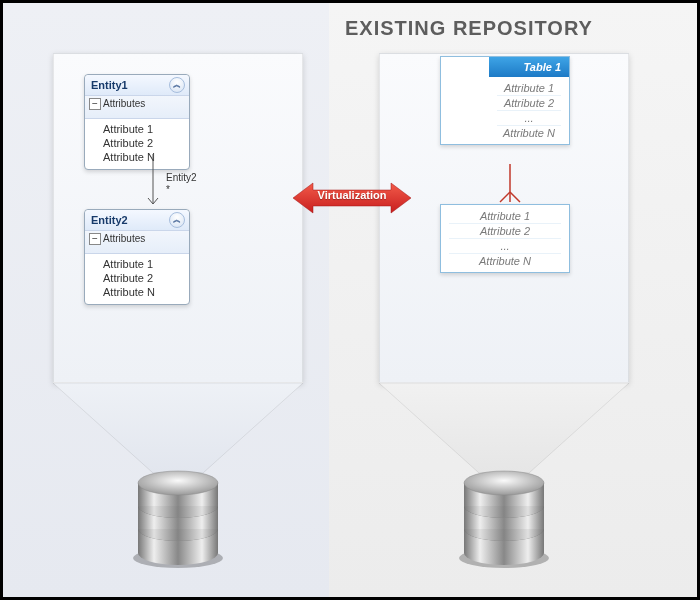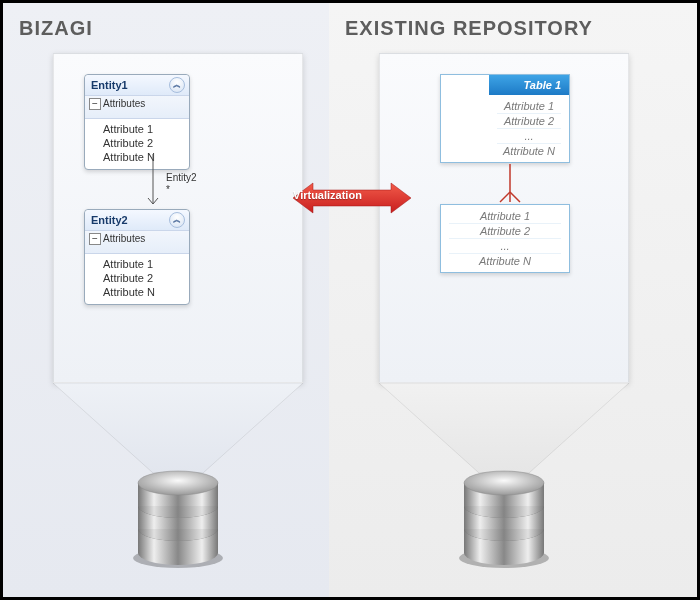--- a/index.html
+++ b/index.html
@@ -33,29 +33,28 @@
 
   
   .tablew { position: absolute; width: 130px; border: 1px solid #8fbedf; background: #fff; box-shadow: 0 2px 4px rgba(0,0,0,0.15); font-size: 11px; }
   .tablew-hdr { background: linear-gradient(180deg,#3ea4e6,#1d7ac6); color: #fff; font-weight: bold; font-style: italic; text-align: right; padding: 4px 8px; }
   .tablew-body { padding: 4px 8px; color: #7a7a7a; text-align: center; font-style: italic; }
   .tablew-body div { padding: 1px 0; border-top: 1px solid rgba(143,190,223,0.2); }
   .tablew-body div:first-child { border-top: none; }
 
   
   .virt { position: absolute; left: 290px; top: 178px; width: 118px; height: 34px; z-index: 10; }
-  .virt-label { position: absolute; left: 0; right: 0; top: 8px; color: #fff; font-size: 11px; font-weight: bold; z-index: 2; text-shadow: 0 1px 1px rgba(0,0,0,0.3); }
+  .virt-label { position: absolute; left: 0; right: 0; top: 8px; text-align: center; color: #fff; font-size: 11px; font-weight: bold; z-index: 2; text-shadow: 0 1px 1px rgba(0,0,0,0.3); }
 </style>
 </head>
 <body>
 
 <div class="frame">
 
   <div class="panel panel-left">
-    <div class="panel-title">BIZAGI</div>
 
     <div class="container-box container-left">
 
       <div class="entity" style="left:30px; top:20px;">
         <div class="entity-hdr">
           <span>Entity1</span>
           <span class="collapse-btn">︽</span>
         </div>
         <div class="entity-sub">Attributes</div>
         <div class="entity-body">
@@ -121,21 +120,21 @@
       <ellipse cx="55" cy="43" rx="40" ry="12" fill="url(#m1)" opacity="0.9"></ellipse>
       <ellipse cx="55" cy="20" rx="40" ry="12" fill="url(#mt)" stroke="#888" stroke-width="0.5"></ellipse>
     </svg>
   </div>
 
   <div class="panel panel-right">
     <div class="panel-title">EXISTING REPOSITORY</div>
 
     <div class="container-box container-right">
 
-      <div class="tablew" style="left:60px; top:20px;padding-left:48px;">
+      <div class="tablew" style="left:60px; top:2px;padding-left:48px;">
         <div class="tablew-hdr">Table 1</div>
         <div class="tablew-body">
           <div>Attribute 1</div>
           <div>Attribute 2</div>
           <div>...</div>
           <div>Attribute N</div>
         </div>
       </div>
 
       <svg style="position:absolute; left:115px; top:110px; width:30px; height:40px;">

